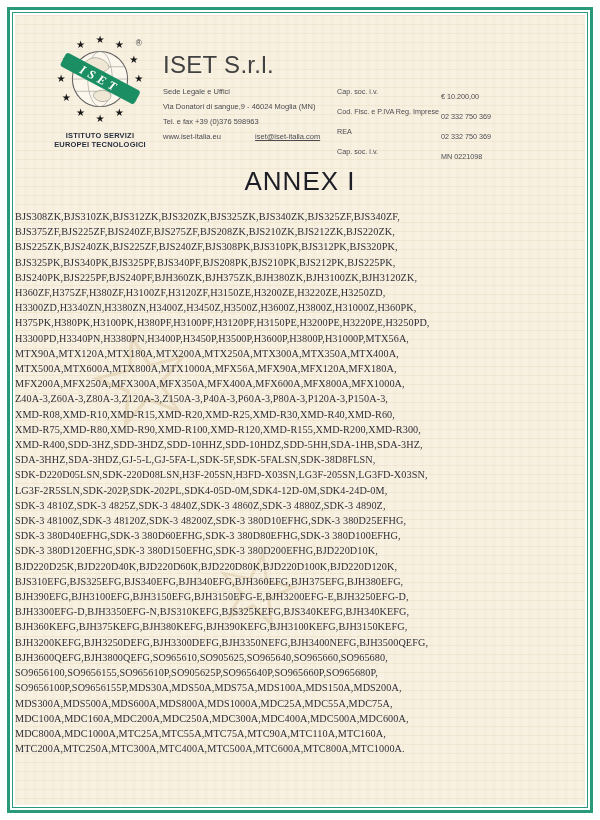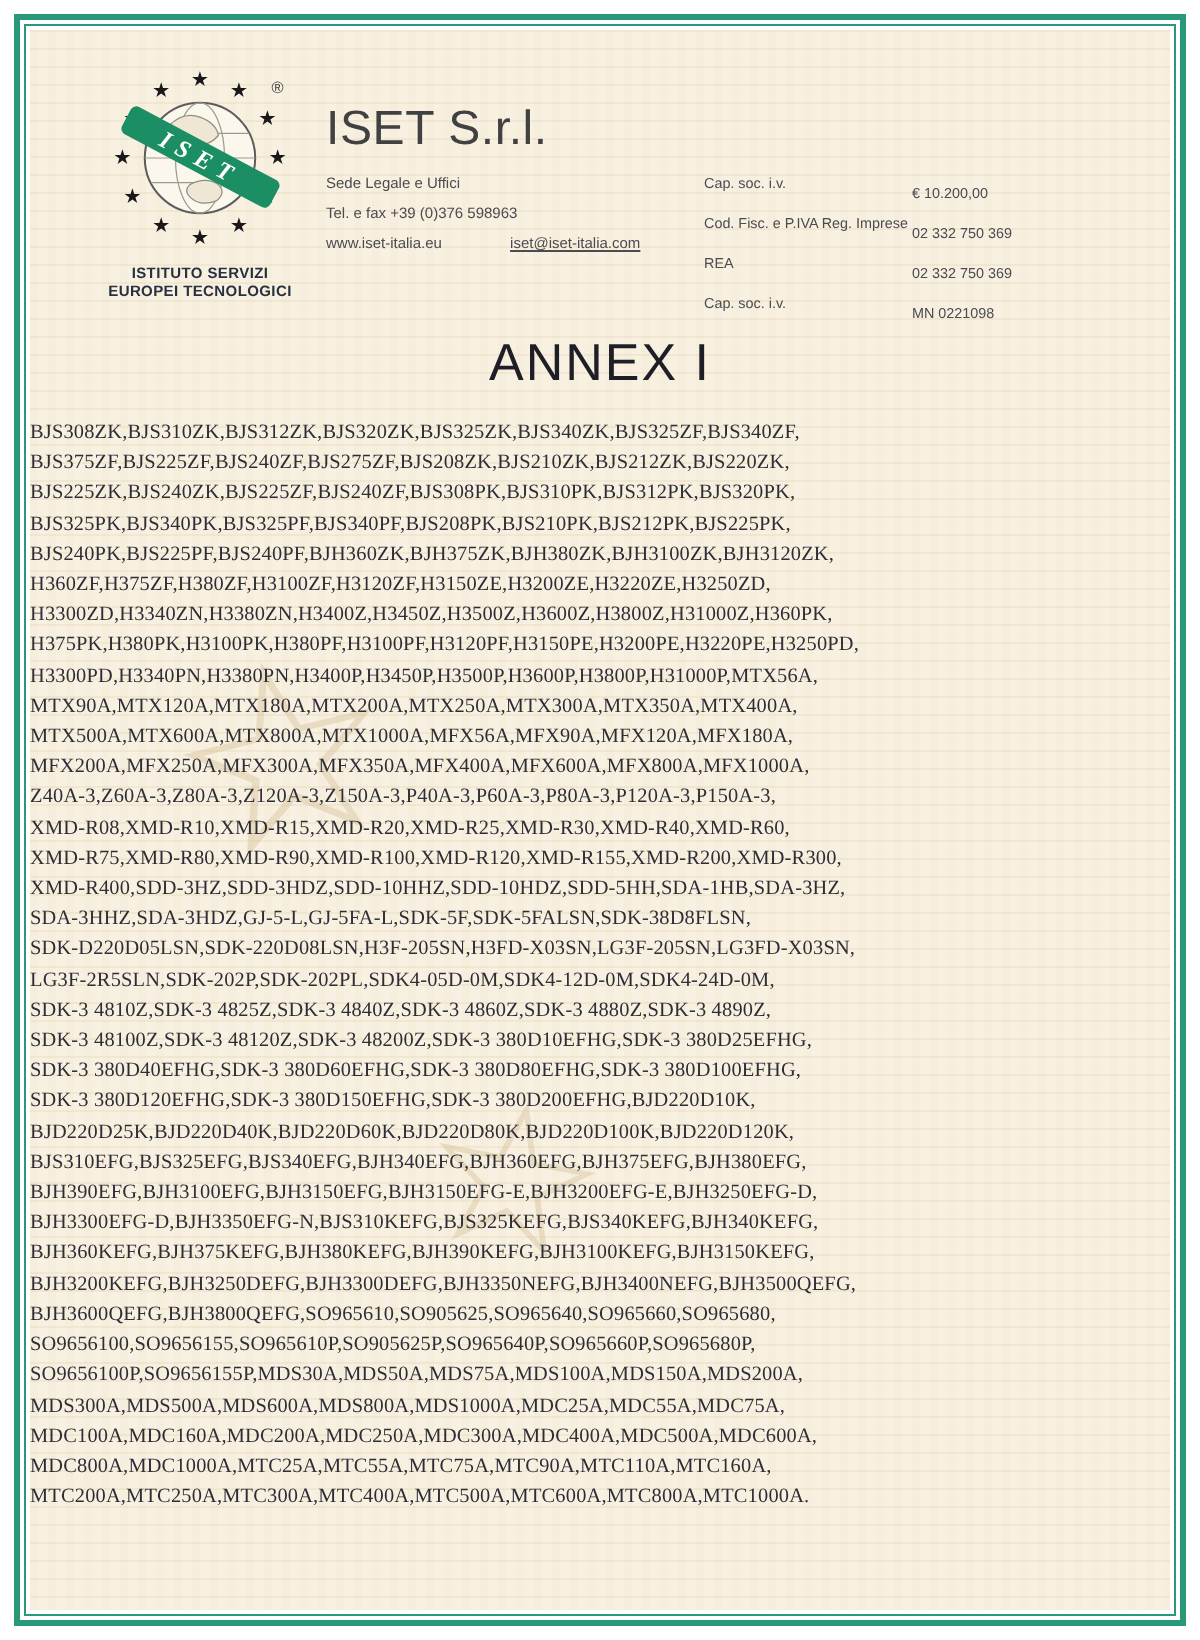--- a/index.html
+++ b/index.html
@@ -21,21 +21,21 @@
   .logo-caption{margin-top:2px;font-size:7.5px;font-weight:bold;line-height:9px;
                 color:#28303f;letter-spacing:0.2px;}
 
   .company-name{position:absolute;left:148px;top:36px;font-size:24px;color:#414141;
                 letter-spacing:0.3px;}
   .contact-col{position:absolute;left:148px;top:69px;width:185px;}
   .contact-col .row, .link-row{font-size:7.5px;line-height:15px;color:#4b4b50;white-space:nowrap;}
   .link-row a{color:#4b4b50;padding-left:26px;}
   .website{text-decoration:none;margin-right:6px;}
   .email{text-decoration:underline;}
-  .registry-col{position:absolute;left:337px;top:69px;width:215px;}
+  .registry-col{position:absolute;left:322px;top:69px;width:215px;}
   .reg-row{position:relative;font-size:7.2px;line-height:15px;color:#4b4b50;white-space:nowrap;}
   .reg-label{display:inline-block;width:102px;overflow:hidden;}
   .reg-value{display:inline-block;}
 
   .annex-title{position:absolute;top:151px;left:0;right:0;text-align:center;
                font-family:Liberation Sans, sans-serif;font-size:26px;letter-spacing:1px;color:#1e1e27;}
   .annex{position:absolute;top:194px;left:0;right:14px;text-align:left;}
   .annex-line{font-family:"Liberation Serif",serif;font-size:10.2px;line-height:15.2px;
               color:#2d2d36;white-space:nowrap;letter-spacing:0.1px;}
 </style>
@@ -81,20 +81,21 @@
       <div class="logo-caption">
         <div>ISTITUTO SERVIZI</div>
         <div>EUROPEI TECNOLOGICI</div>
       </div>
     </div>
 
     <div class="company-name">ISET S.r.l.</div>
 
     <div class="contact-col">
       <div class="row">Sede Legale e Uffici</div>
+      <div class="row">Via Donatori di sangue,9 - 46024 Moglia (MN)</div>
       <div class="row">Tel. e fax +39 (0)376 598963</div>
       <div class="link-row">
         <span class="website">www.iset-italia.eu</span>
         <a href="#" class="email">iset@iset-italia.com</a>
       </div>
     </div>
 
     <div class="registry-col">
       <div class="reg-row">
         <span class="reg-label">Cap. soc. i.v.</span>

